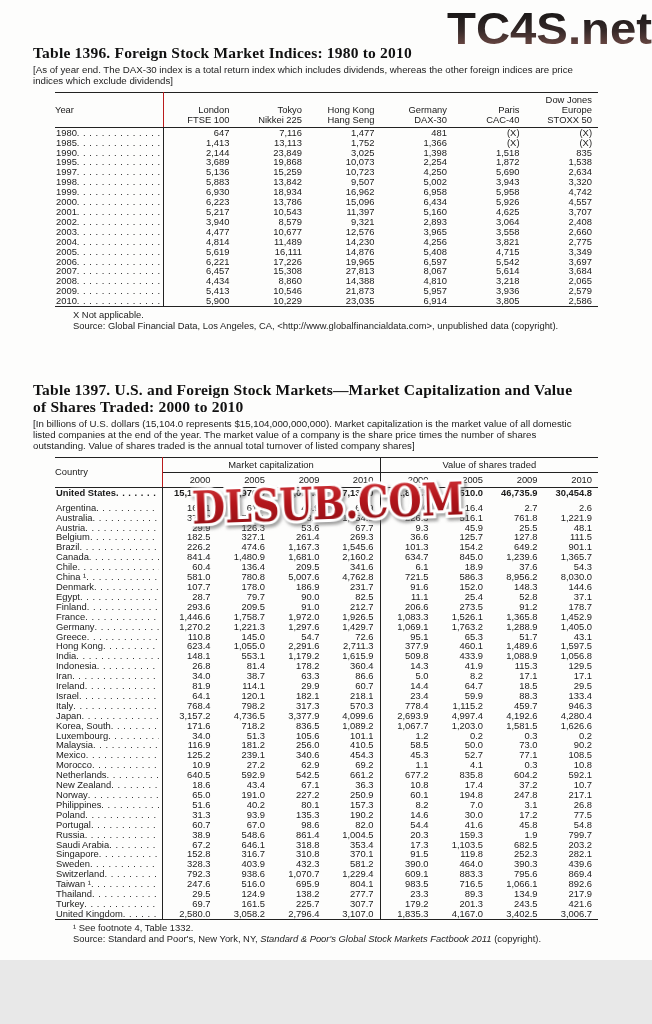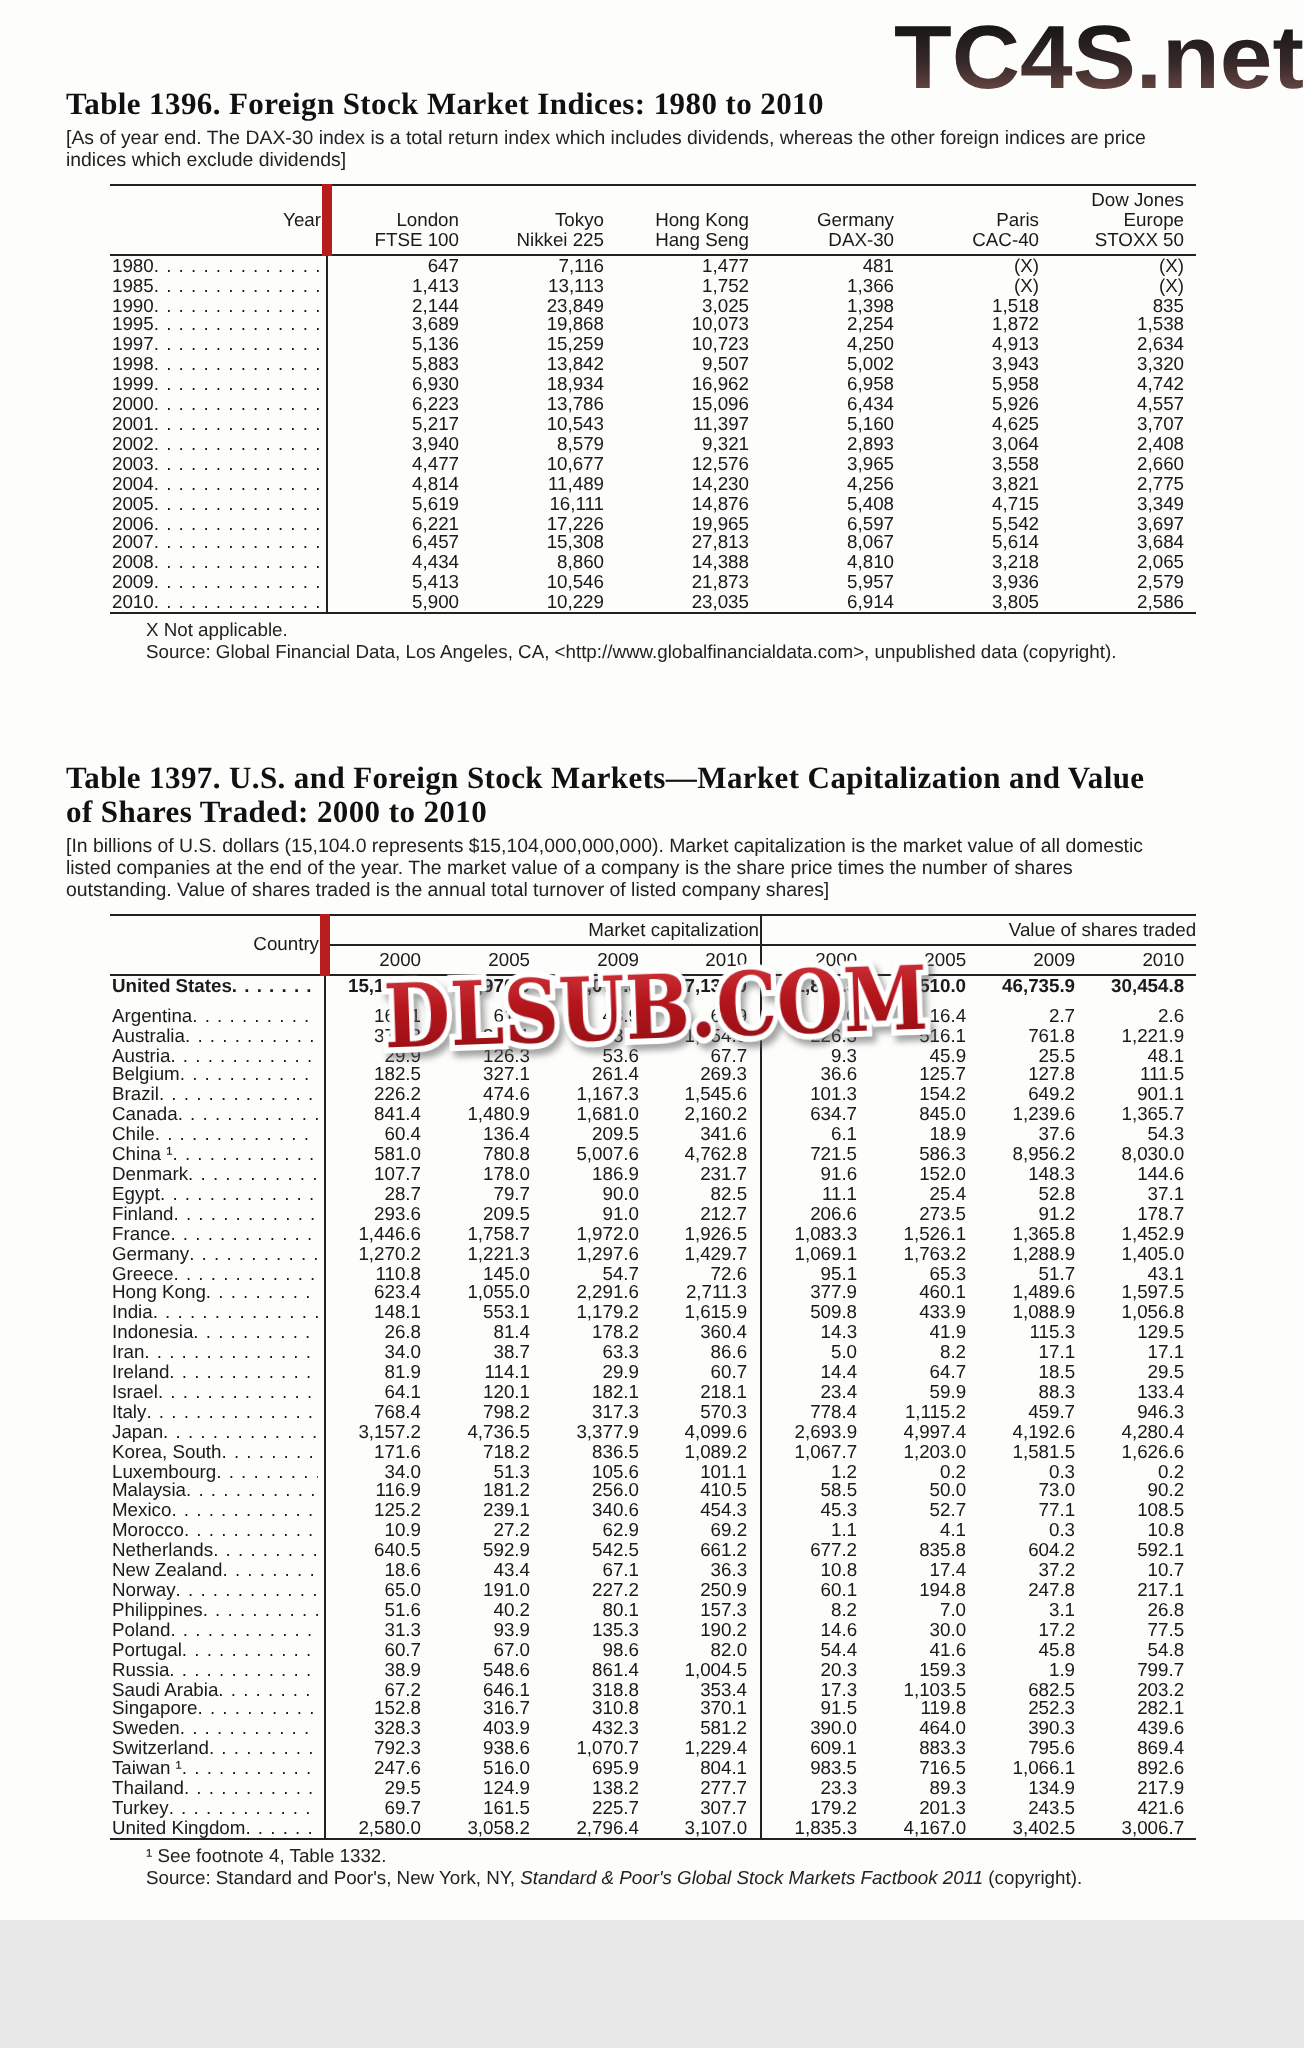--- a/index.html
+++ b/index.html
@@ -8,22 +8,22 @@
   
   .section{position:absolute;left:33px;width:586px;}
   .tbl-title{font-family:"Liberation Serif",serif;font-weight:bold;font-size:15.5px;
              line-height:17px;letter-spacing:.2px;white-space:pre-line;color:#111;}
   .tbl-note{font-size:9.7px;line-height:11px;margin-top:3px;width:545px;color:#222;}
   
   table{border-collapse:collapse;table-layout:fixed;margin:6px 0 0 22px;width:543px;}
   th,td{font-size:9.4px;line-height:9.9px;padding:0 6px 0 0;font-weight:normal;color:#1a1a1a;}
   thead th{vertical-align:bottom;text-align:right;border-top:1px solid #222;
            border-bottom:1px solid #222;padding-top:2px;padding-bottom:2px;white-space:pre-line;}
-  th.hd-label{vertical-align:middle;text-align:right;border-right:5px solid #b91c1c;padding-right:0;}
-  th.grp{padding-right:0;}
+  th.hd-label{vertical-align:middle;text-align:left;border-right:1px solid #b91c1c;padding-right:0;}
+  th.grp{text-align:center;padding-right:0;}
   th.dv,td.dv{border-right:1px solid #222;}
   tbody td{text-align:right;}
   td.lbl{text-align:left;border-right:1px solid #222;padding-left:1px;padding-right:3px;}
   td.lbl .cellflex{display:flex;align-items:baseline;}
   td.lbl .t{white-space:nowrap;}
   td.lbl .dots{flex:1;overflow:hidden;white-space:nowrap;}
   td.lbl .dots::after{content:". . . . . . . . . . . . . . . . . . . . . . . . . . . .";letter-spacing:.5px;}
   tbody tr:last-child td{border-bottom:1px solid #222;}
   tr.bold-row td{font-weight:bold;}
   tr.spacer td{height:5px;}
@@ -139,21 +139,21 @@
             <td class="lbl">
               <div class="cellflex">
                 <span class="t">1997</span>
                 <span class="dots"></span>
               </div>
             </td>
             <td>5,136</td>
             <td>15,259</td>
             <td>10,723</td>
             <td>4,250</td>
-            <td>4,913</td>
+            <td>5,690</td>
             <td>2,634</td>
           </tr>
           <tr>
             <td class="lbl">
               <div class="cellflex">
                 <span class="t">1998</span>
                 <span class="dots"></span>
               </div>
             </td>
             <td>5,883</td>

